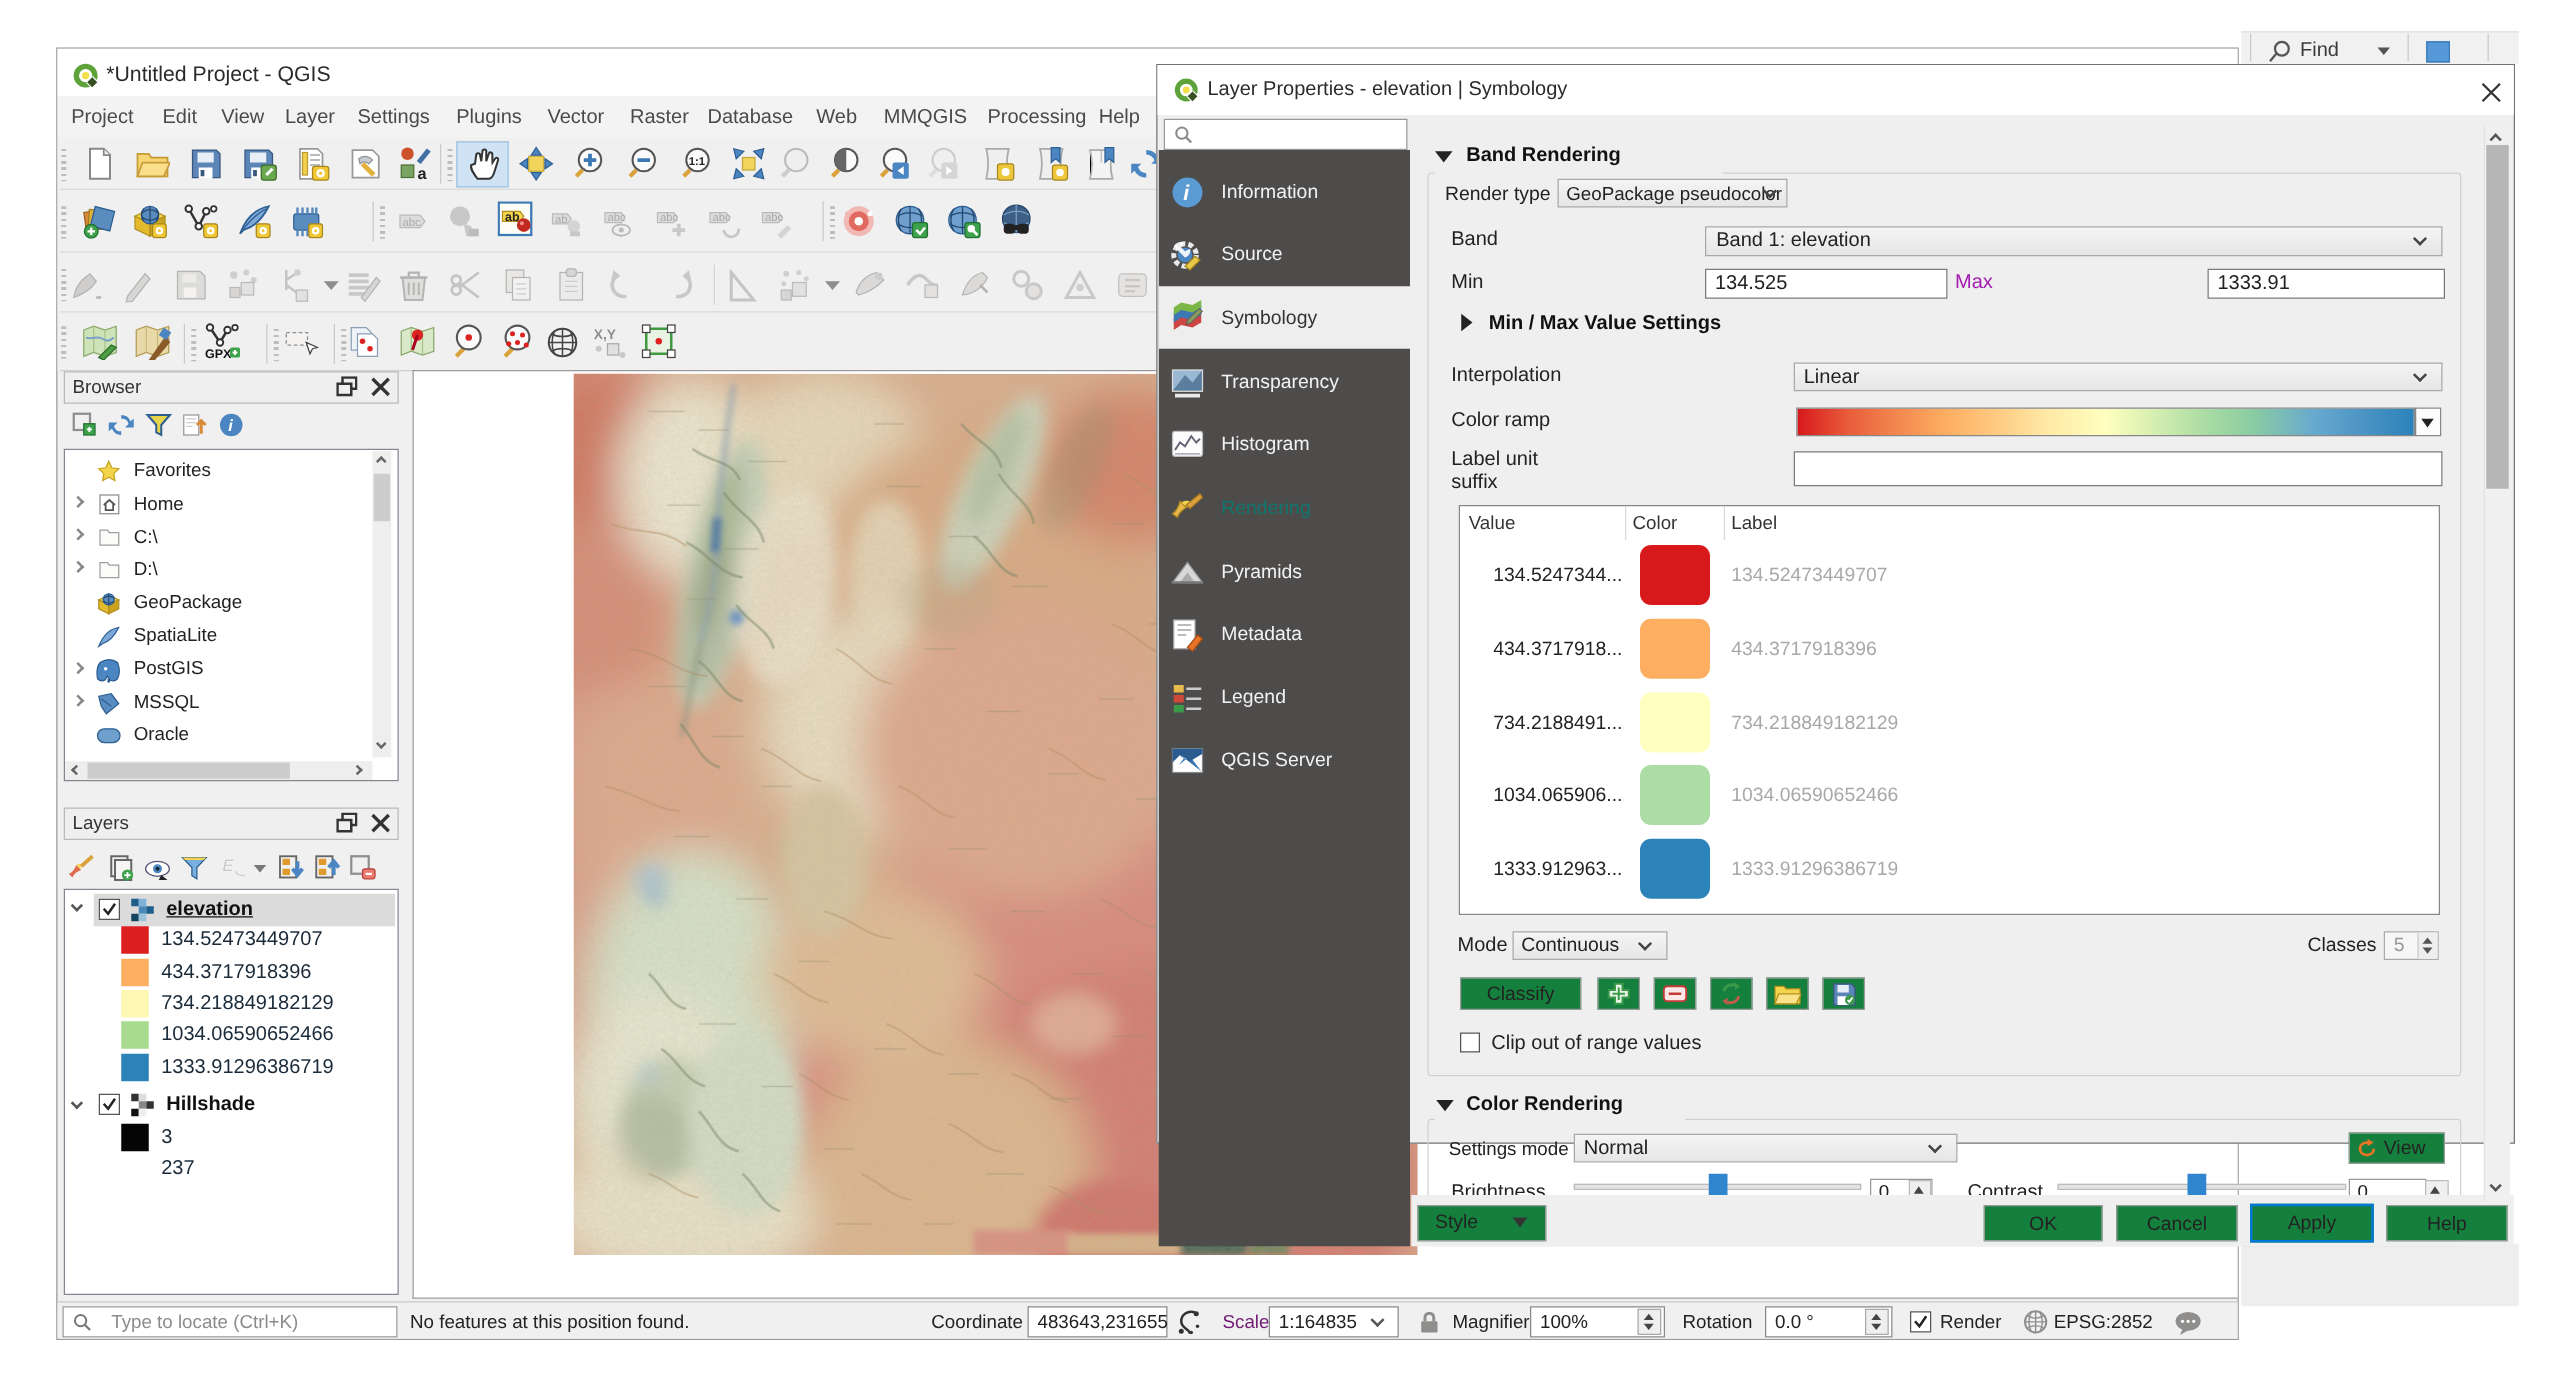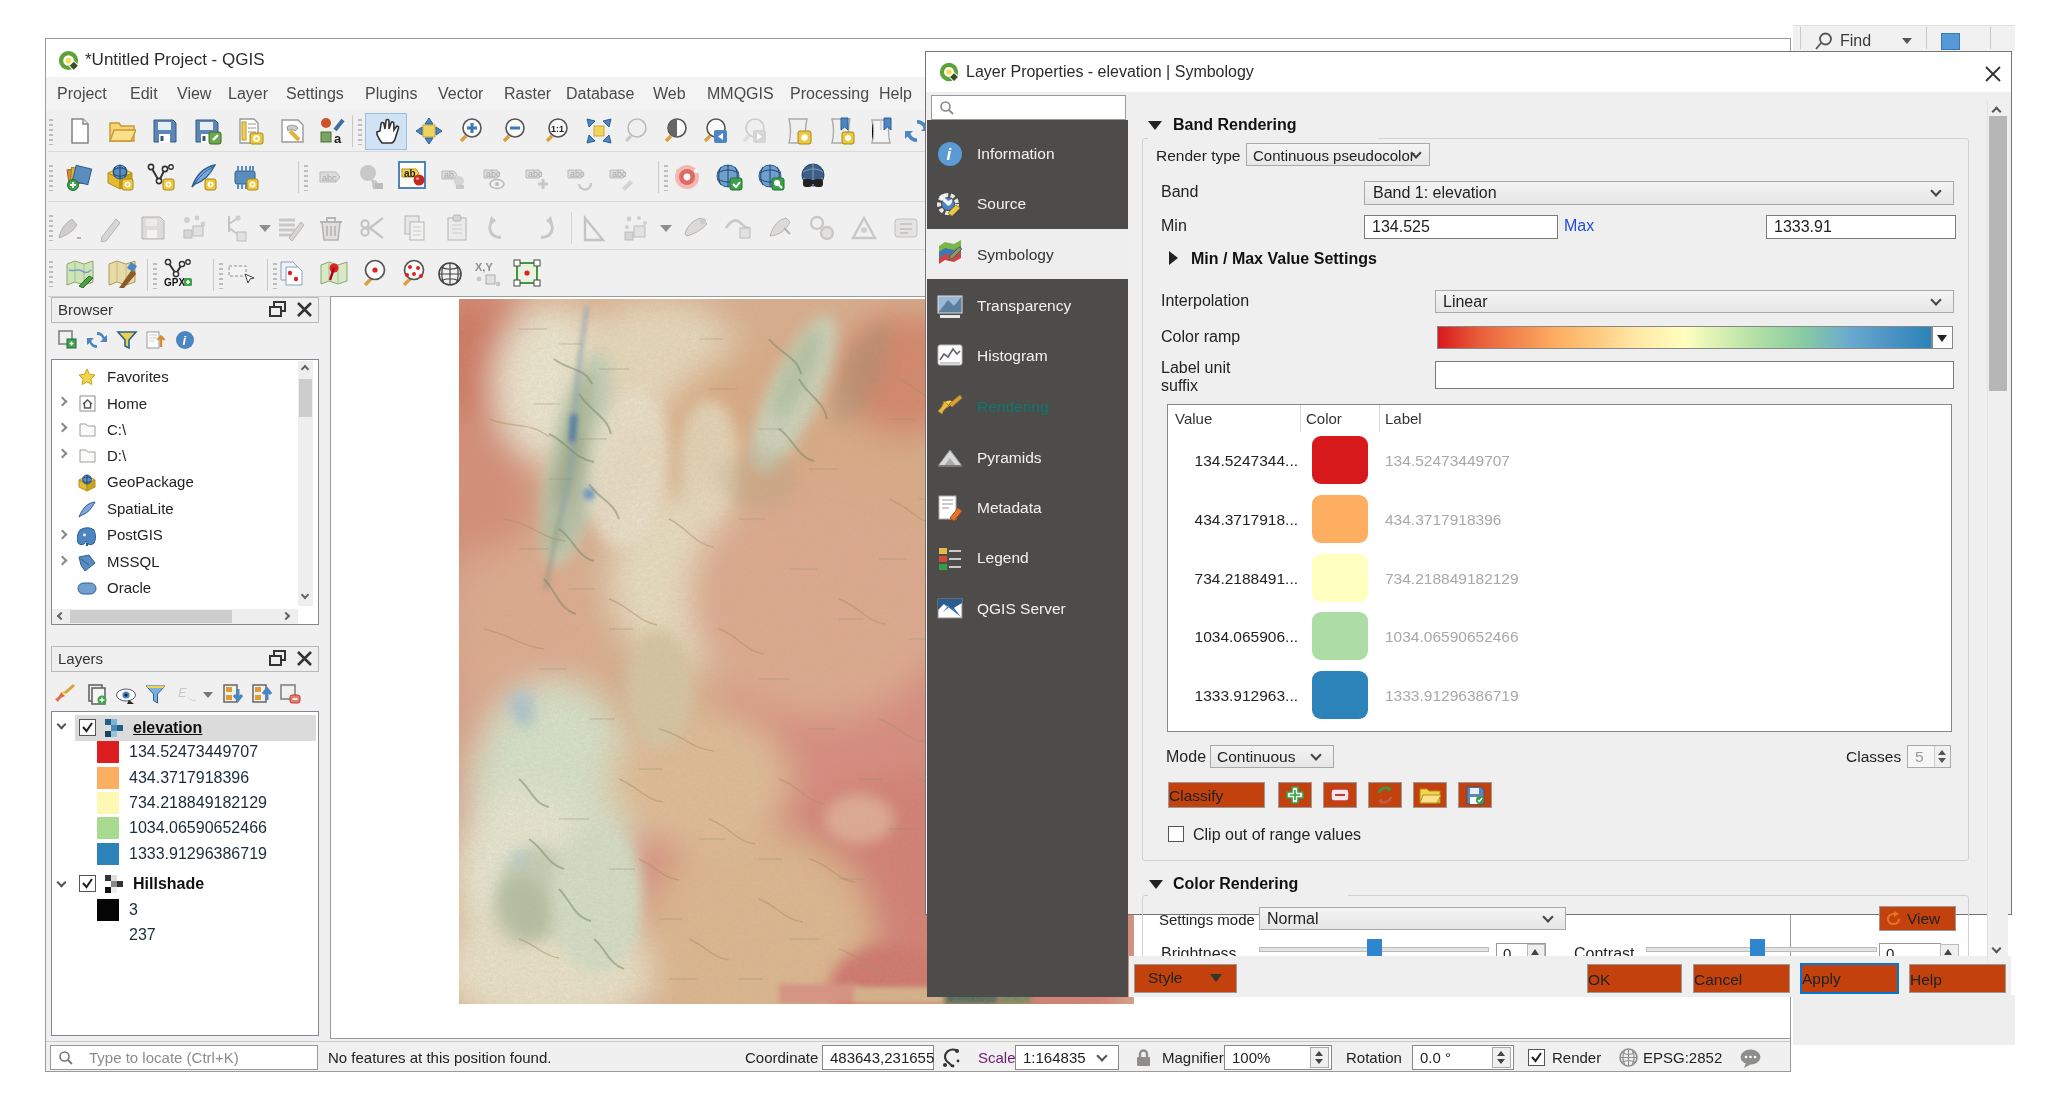--- a/index.html
+++ b/index.html
@@ -5,21 +5,21 @@
 *{margin:0;padding:0;box-sizing:border-box}
 html,body{width:2048px;height:1116px;background:#fff;font-family:"Liberation Sans",sans-serif;overflow:hidden;position:relative}
 .abs{position:absolute}
 .t{position:absolute;white-space:nowrap}
 .win{position:absolute;left:45px;top:38px;width:1746px;height:1034px;background:#f1f0f0;border:1px solid #9a9a9a}
 .dlg{position:absolute;left:925px;top:51px;width:1087px;height:864px;background:#f0efef;border:1px solid #747474;z-index:20}
 .phead{position:absolute;background:#f0efef;border:1px solid #b9b9b9}
 .white{background:#fff;border:1px solid #828790}
 .inp{position:absolute;background:#fff;border:1px solid #7a7a7a}
 .combo{position:absolute;background:linear-gradient(#f4f4f4,#e7e6e6);border:1px solid #a9a9a9}
-.btn{position:absolute;background:#c2410c;border:1px solid #9a9a9a;text-align:left}
+.btn{position:absolute;background:#15803d;border:1px solid #9a9a9a;text-align:center}
 .chev{position:absolute;width:10px;height:10px;border-left:2px solid #444;border-bottom:2px solid #444;transform:rotate(-45deg)}
 .grip{position:absolute;width:4px;background:repeating-linear-gradient(180deg,#bdbdbd 0 2px,transparent 2px 5px)}
 .ic{position:absolute}
 </style>
 </head>
 <body>
 
 <div class="abs" style="left:1793px;top:25px;width:222px;height:26px;background:#f2f1f1;border-top:1px solid #e0e0e0;z-index:1"></div>
 <div class="abs" style="left:1800px;top:27px;width:1px;height:22px;background:#c9c9c9;z-index:2"></div>
 <svg class="abs" style="left:1814px;top:31px;z-index:2" width="20" height="20" viewBox="0 0 20 20">
@@ -890,30 +890,30 @@
       <path d="M2 4h24v4l-10 6-8-5-6 6z" fill="#2a5c8f"></path>
     </svg>
 <div class="t" style="left:51px;top:548px;font-size:15.5px;color:#f2f2f2">QGIS Server</div>
 
 <div class="abs" style="left:216px;top:86px;width:827px;height:723px;border:1px solid #d2d1d1;border-radius:3px"></div>
 <div class="abs" style="left:222px;top:68px;width:230px;height:22px;background:#f0efef"></div>
 <div class="abs" style="left:222px;top:69px;width:0;height:0;border-left:7px solid transparent;border-right:7px solid transparent;border-top:9px solid #222"></div>
 <div class="t" style="left:247px;top:64px;font-size:16px;font-weight:bold;color:#111">Band Rendering</div>
 <div class="t" style="left:230px;top:95px;font-size:15.5px;color:#222">Render type</div>
 <div class="combo" style="left:320px;top:91px;width:184px;height:23px"></div>
-<div class="t" style="left:327px;top:95px;font-size:15px;color:#222">Continuous pseudocolor</div>
+<div class="t" style="left:327px;top:95px;font-size:15px;color:#222">GeoPackage pseudocolor</div>
 <div class="chev" style="left:486px;top:97px;width:8px;height:8px"></div>
 <div class="t" style="left:235px;top:131px;font-size:16px;color:#222">Band</div>
 <div class="combo" style="left:438px;top:129px;width:590px;height:24px"></div>
 <div class="t" style="left:447px;top:132px;font-size:16px;color:#222">Band 1: elevation</div>
 <div class="chev" style="left:1006px;top:135px;width:8px;height:8px"></div>
 <div class="t" style="left:235px;top:165px;font-size:16px;color:#222">Min</div>
 <div class="inp" style="left:438px;top:163px;width:194px;height:24px"></div>
 <div class="t" style="left:446px;top:166px;font-size:16px;color:#222">134.525</div>
-<div class="t" style="left:638px;top:165px;font-size:16px;color:#1d4ed8">Max</div>
+<div class="t" style="left:638px;top:165px;font-size:16px;color:#a21caf">Max</div>
 <div class="inp" style="left:840px;top:163px;width:190px;height:24px"></div>
 <div class="t" style="left:848px;top:166px;font-size:16px;color:#222">1333.91</div>
 <div class="abs" style="left:243px;top:199px;width:0;height:0;border-top:7px solid transparent;border-bottom:7px solid transparent;border-left:9px solid #222"></div>
 <div class="t" style="left:265px;top:198px;font-size:16px;font-weight:bold;color:#111">Min / Max Value Settings</div>
 <div class="t" style="left:235px;top:240px;font-size:16px;color:#222">Interpolation</div>
 <div class="combo" style="left:509px;top:238px;width:519px;height:23px"></div>
 <div class="t" style="left:517px;top:241px;font-size:16px;color:#222">Linear</div>
 <div class="chev" style="left:1006px;top:244px;width:8px;height:8px"></div>
 <div class="t" style="left:235px;top:276px;font-size:16px;color:#222">Color ramp</div>
 <div class="abs" style="left:511px;top:274px;width:495px;height:23px;background:linear-gradient(90deg,#d7191c 0%,#e85b3a 8%,#f07c4a 14%,#fdae61 24%,#fec980 32%,#ffe8a4 40%,#ffffbf 50%,#d5eeb1 58%,#abdda4 66%,#89cba2 74%,#67a9cf 84%,#4b93c3 92%,#2b83ba 100%);border:1px solid #888"></div>

